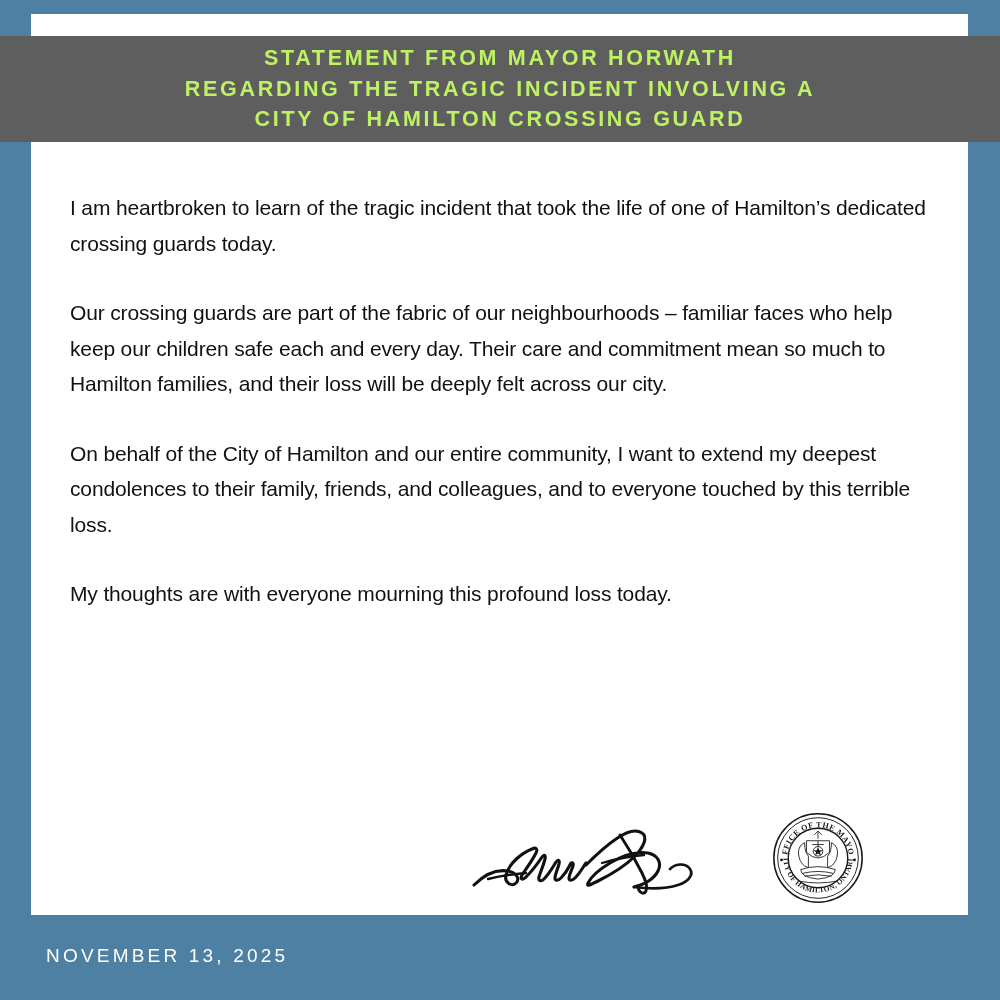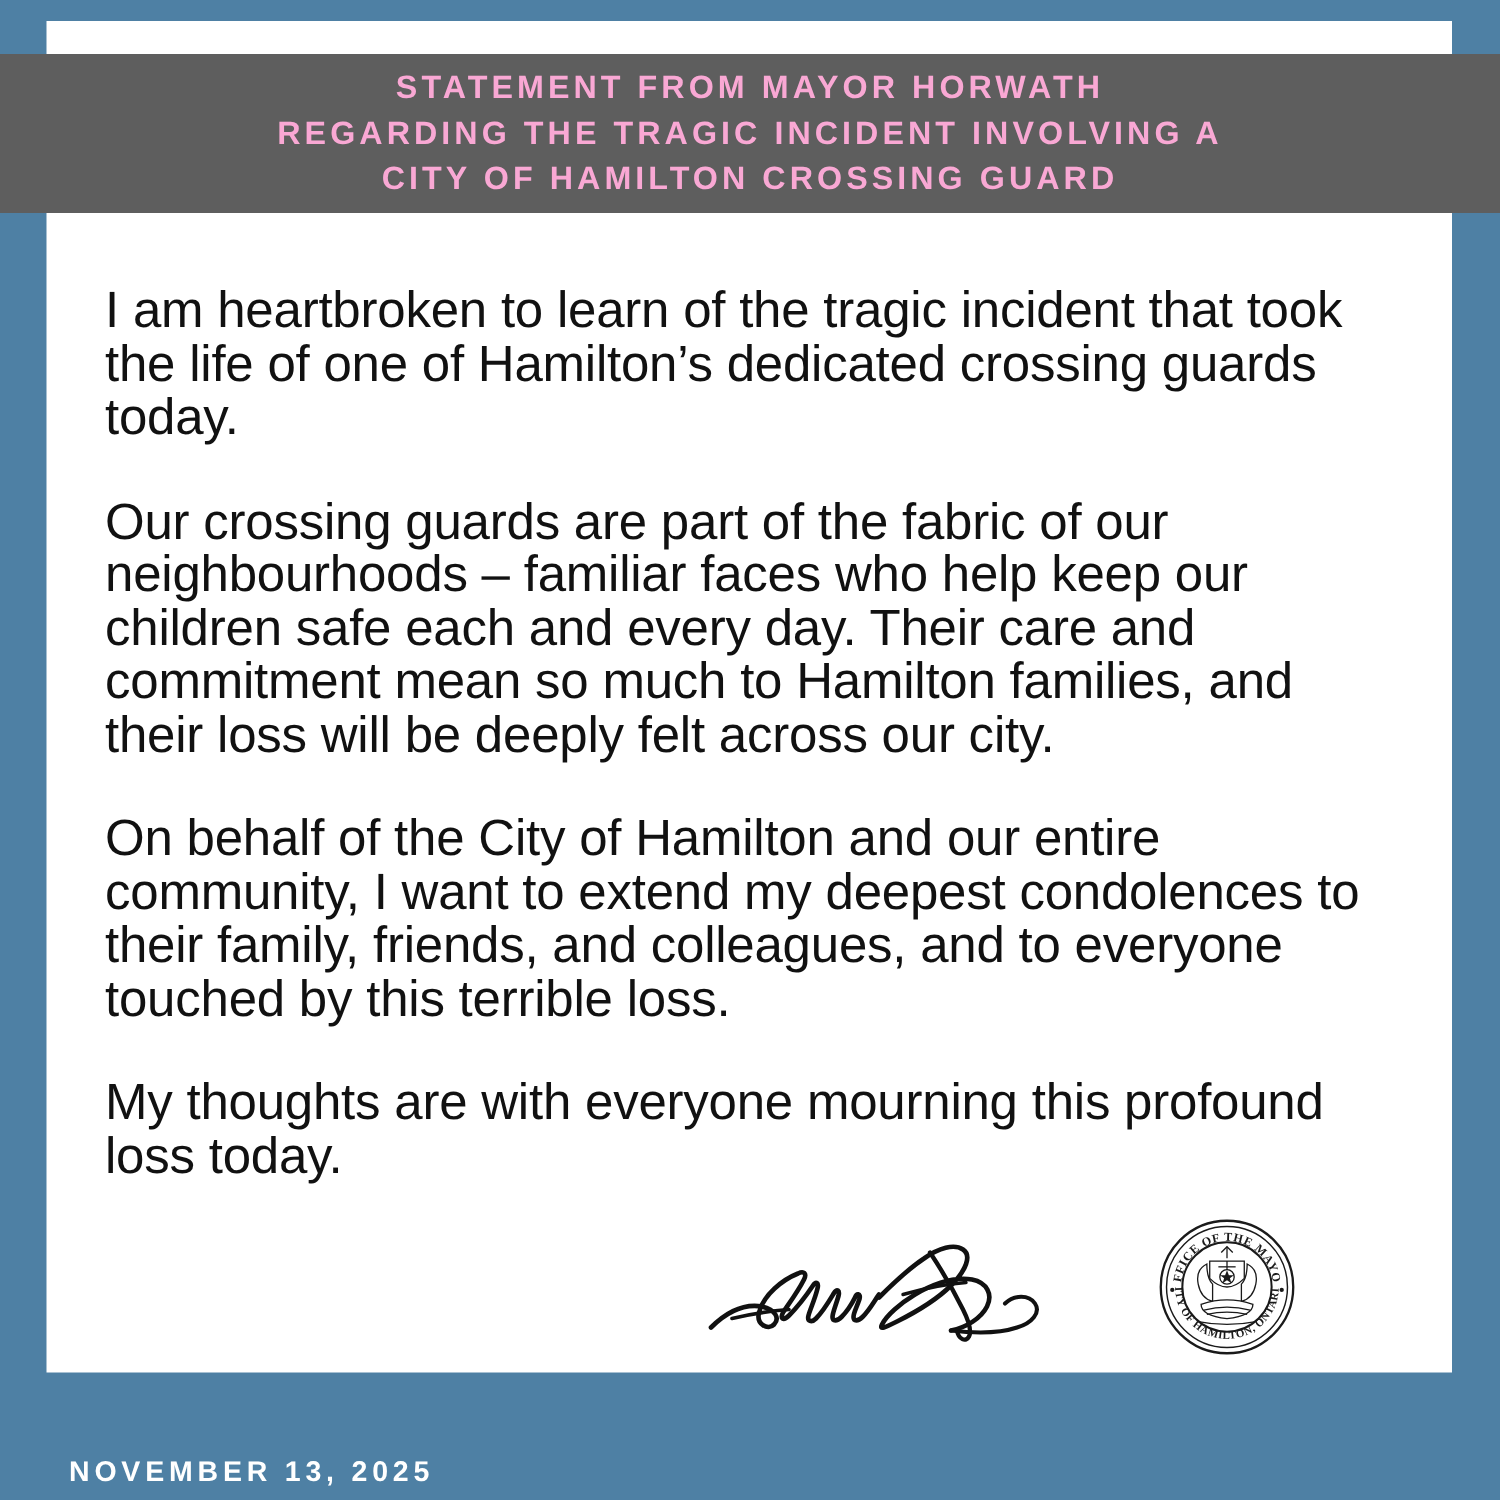--- a/index.html
+++ b/index.html
@@ -32,21 +32,21 @@
     top: 36px;
     width: 1000px;
     height: 106px;
     background: #5e5e5e;
     display: flex;
     align-items: center;
     justify-content: center;
     box-sizing: border-box;
   }
   #header-title {
-    color: #f9a8d4;
+    color: #bef264;
     font-family: "Liberation Sans", sans-serif;
     font-size: 21.5px;
     font-weight: bold;
     letter-spacing: 2.7px;
     line-height: 1.42;
     text-align: center;
     white-space: pre-line;
     margin: 0;
     text-transform: uppercase;
   }
@@ -54,21 +54,21 @@
   
   #statement-body {
     position: absolute;
     left: 70px;
     top: 190px;
     width: 856px;
   }
   .paragraph {
     color: #111111;
     font-family: "Liberation Sans", sans-serif;
-    font-size: 34px;
+    font-size: 21px;
     line-height: 35.5px;
     letter-spacing: -0.15px;
     margin: 0 0 34px 0;
     white-space: pre-line;
   }
   .paragraph:last-child {
     margin-bottom: 0;
     margin-top: 16px;
   }
 
@@ -92,25 +92,25 @@
     left: 300px;
     top: 5px;
     width: 96px;
     height: 96px;
   }
 
   
   #footer-date {
     position: absolute;
     left: 46px;
-    top: 971px;
+    top: 945px;
     color: #ffffff;
     font-family: "Liberation Sans", sans-serif;
     font-size: 19px;
-    font-weight: bold;
+    font-weight: normal;
     letter-spacing: 3.2px;
     text-transform: uppercase;
   }
 </style>
 </head>
 <body>
 
 <div id="doc-card"></div>
 
 <div id="header-band">

